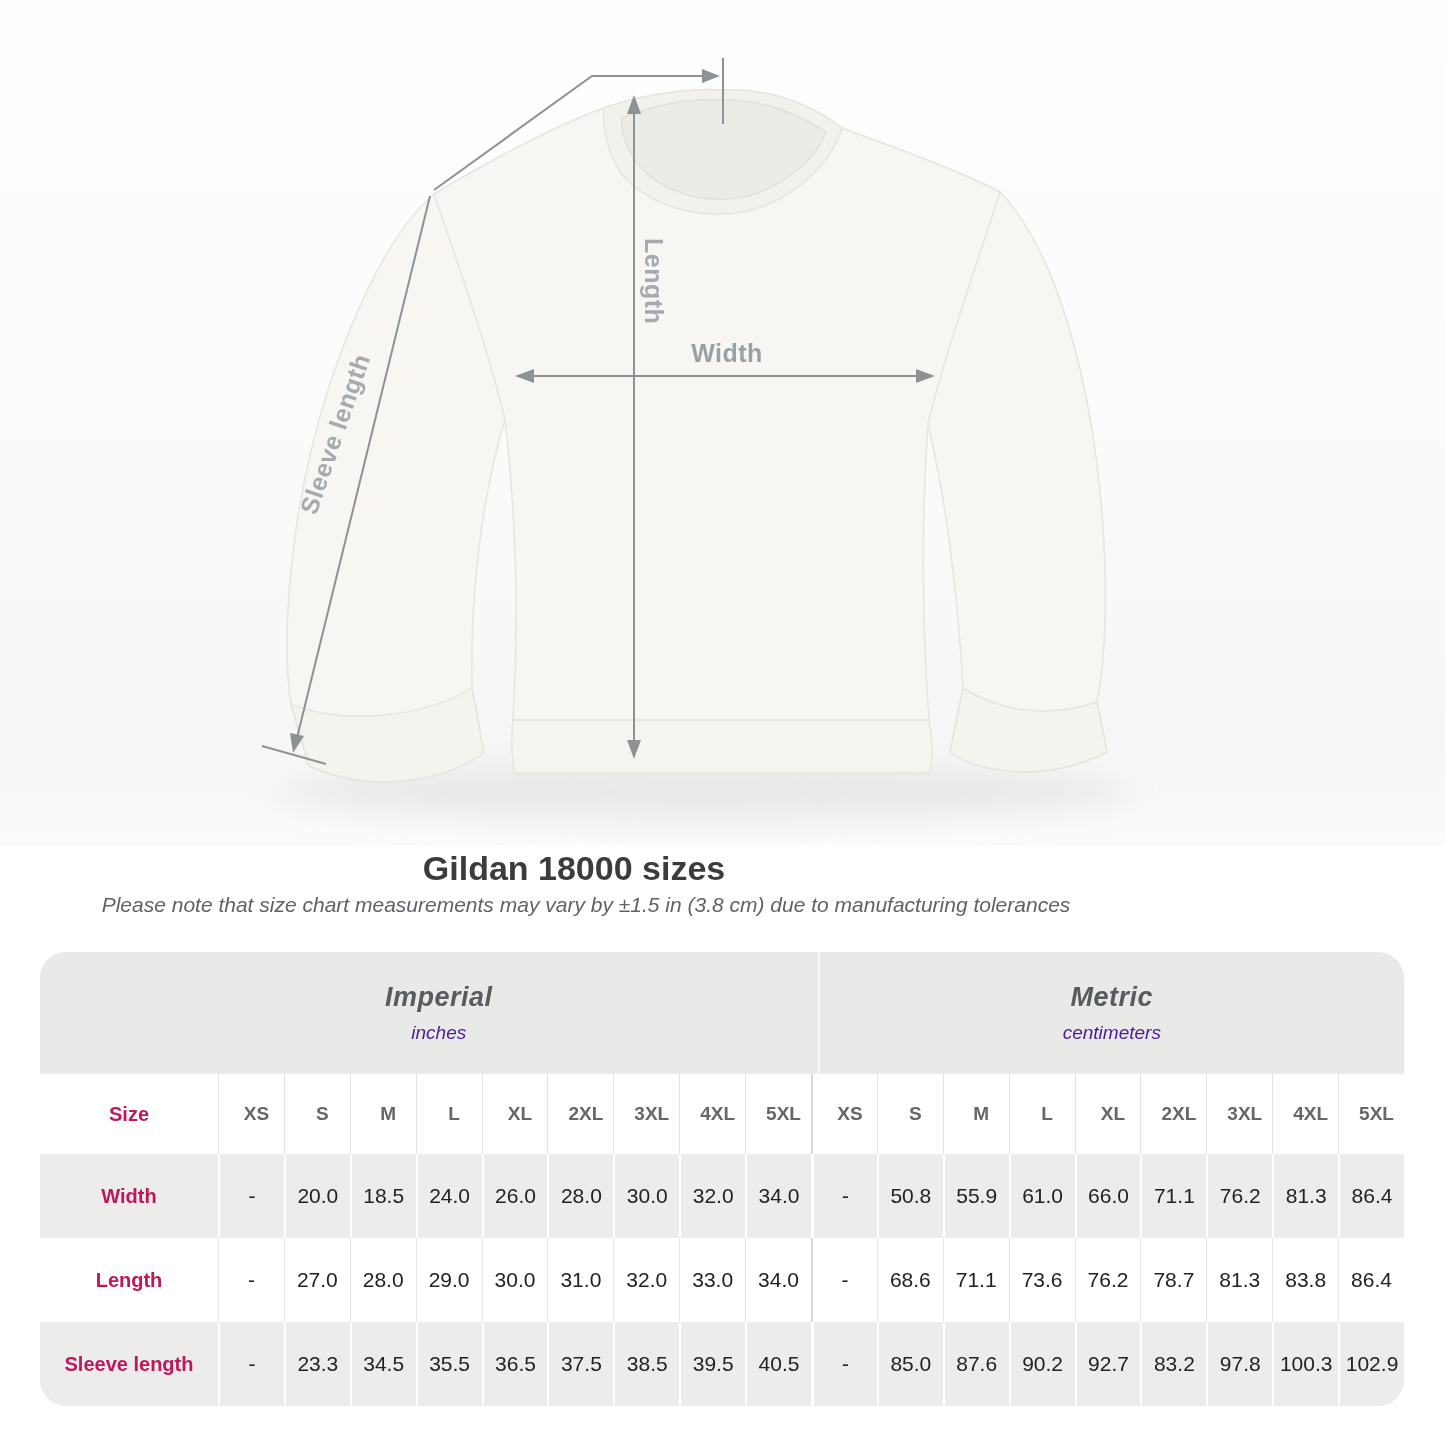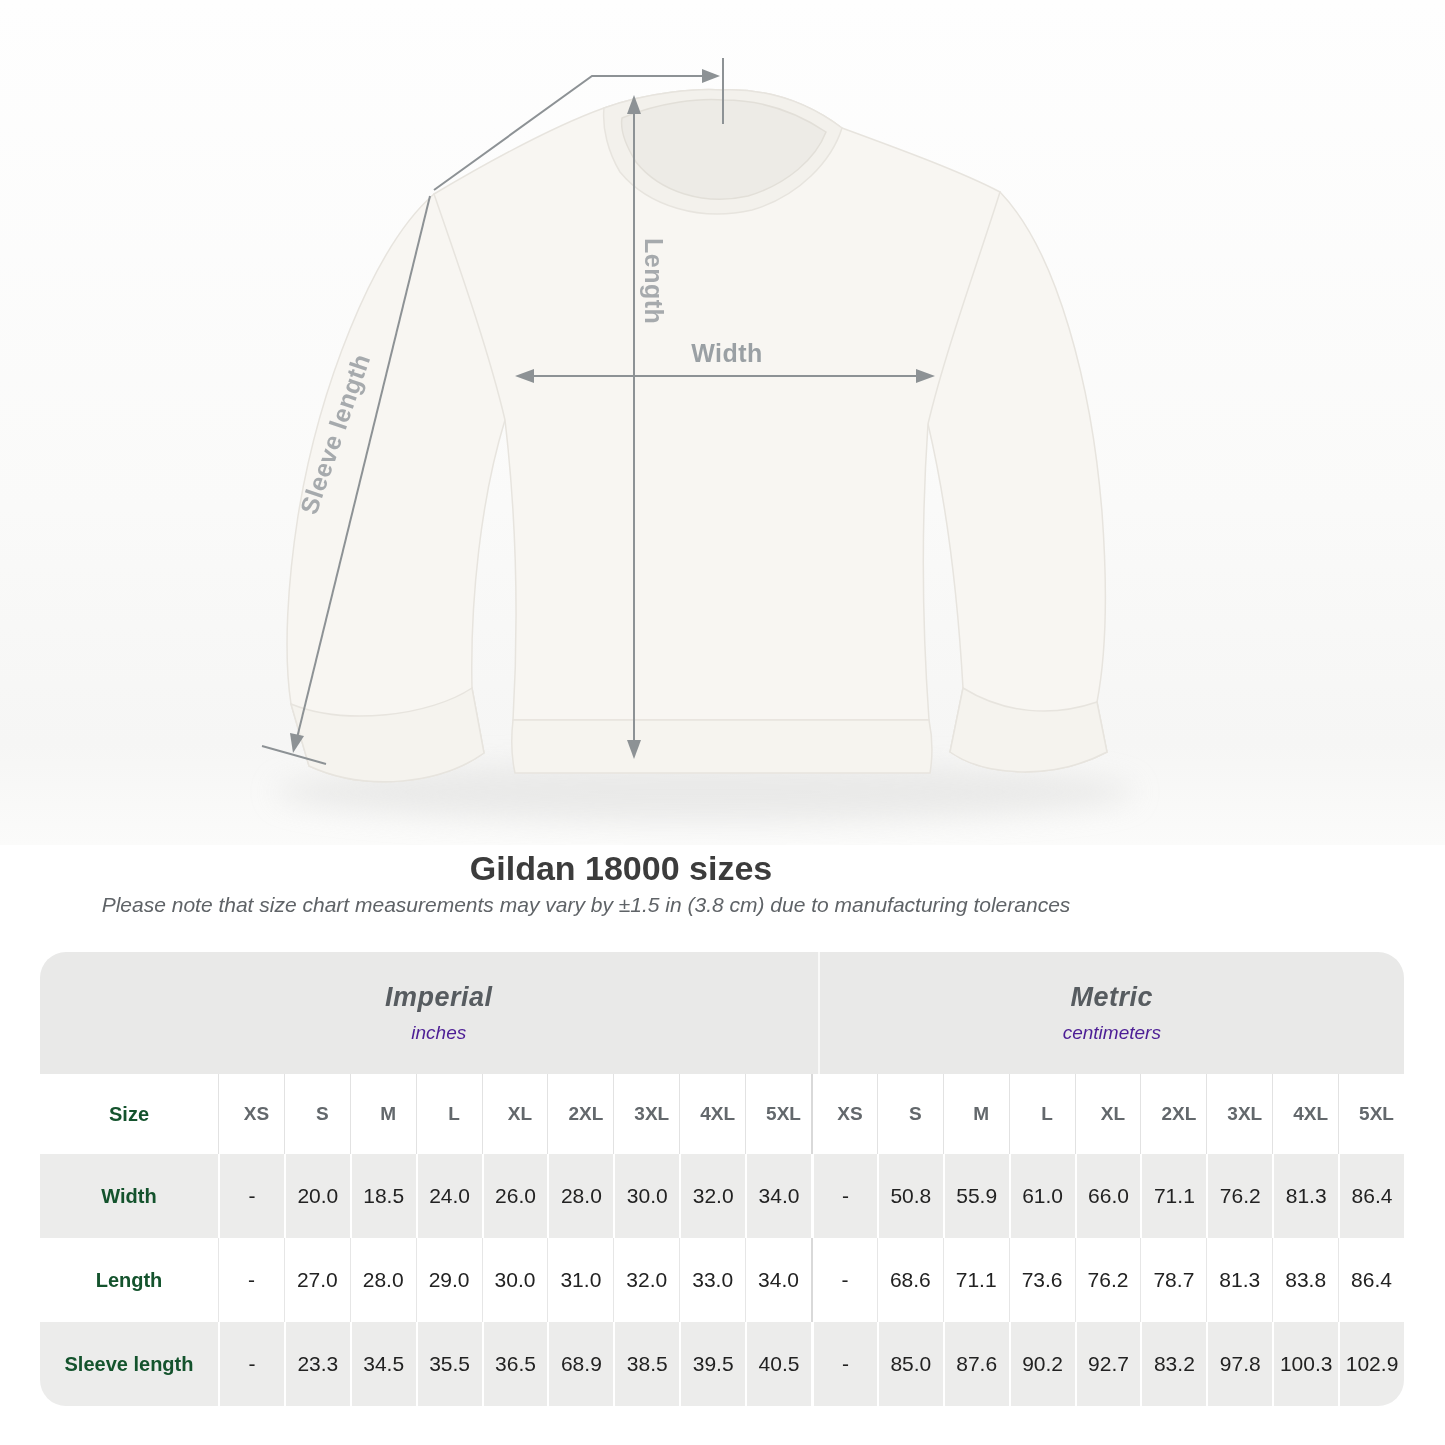--- a/index.html
+++ b/index.html
@@ -9,42 +9,42 @@
   }
   
   .mockup{
     position:absolute;left:0;top:0;width:1445px;height:845px;
     background:linear-gradient(180deg,#fefefe 0%,#fafaf9 60%,#f6f6f5 88%,#fbfbfa 100%);
   }
   .mockup svg{display:block;}
   
   .title{
     position:absolute;left:0;top:846px;width:1148px;height:44px;line-height:44px;
-    text-align:center;font-size:34px;font-weight:bold;color:#3c3c3c;padding-left:47px;
+    text-align:center;font-size:34px;font-weight:bold;color:#3c3c3c;
   }
   .note{
     position:absolute;left:0;top:893px;width:1172px;text-align:center;
     font-size:21px;font-style:italic;color:#5f6367;
   }
   
   .table-wrap{
     position:absolute;left:40px;top:952px;width:1364px;
     border-radius:26px;overflow:hidden;background:#ffffff;
   }
   .unit-header{display:flex;background:#e9e9e8;height:122px;}
   .unit{display:flex;flex-direction:column;align-items:center;justify-content:center;gap:9px;}
   .unit.imperial{width:770px;padding-left:20px;}
   .unit.metric{width:594px;border-left:2px solid rgba(255,255,255,0.7);}
   .unit-name{font-size:27px;font-weight:bold;font-style:italic;color:#575c60;letter-spacing:.5px;}
   .unit-sub{font-size:19px;font-style:italic;color:#4c1d95;}
   .grid{display:grid;grid-template-columns:178px repeat(18,1fr);}
   .cell{display:flex;align-items:center;justify-content:center;}
   .size-row{height:80px;}
   .data-row{height:84px;}
-  .rh{font-weight:bold;color:#14532d;font-size:20px;}
+  .rh{font-weight:bold;color:#be185d;font-size:20px;}
   .ch{font-weight:bold;color:#63686c;font-size:19px;border-left:1px solid #e2e2e2;background:#fff;padding-left:10px;}
   .val{color:#222222;font-size:21px;border-left:1px solid #e6e6e6;}
   .shaded{background:#ececeb;}
   .val.shaded,.ch.shaded{border-left:2px solid #ffffff;}
   .mid{border-left-width:2px;border-left-color:#d9d9d9;}
   .mid.shaded{border-left-width:3px;border-left-color:#ffffff;}
 </style>
 </head>
 <body>
 
@@ -163,21 +163,21 @@
       <div class="cell val data-row">78.7</div>
       <div class="cell val data-row">81.3</div>
       <div class="cell val data-row">83.8</div>
       <div class="cell val data-row">86.4</div>
       <div class="cell rh data-row shaded">Sleeve length</div>
       <div class="cell val data-row shaded">-</div>
       <div class="cell val data-row shaded">23.3</div>
       <div class="cell val data-row shaded">34.5</div>
       <div class="cell val data-row shaded">35.5</div>
       <div class="cell val data-row shaded">36.5</div>
-      <div class="cell val data-row shaded">68.9</div>
+      <div class="cell val data-row shaded">37.5</div>
       <div class="cell val data-row shaded">38.5</div>
       <div class="cell val data-row shaded">39.5</div>
       <div class="cell val data-row shaded">40.5</div>
       <div class="cell val data-row shaded mid">-</div>
       <div class="cell val data-row shaded">85.0</div>
       <div class="cell val data-row shaded">87.6</div>
       <div class="cell val data-row shaded">90.2</div>
       <div class="cell val data-row shaded">92.7</div>
       <div class="cell val data-row shaded">83.2</div>
       <div class="cell val data-row shaded">97.8</div>

